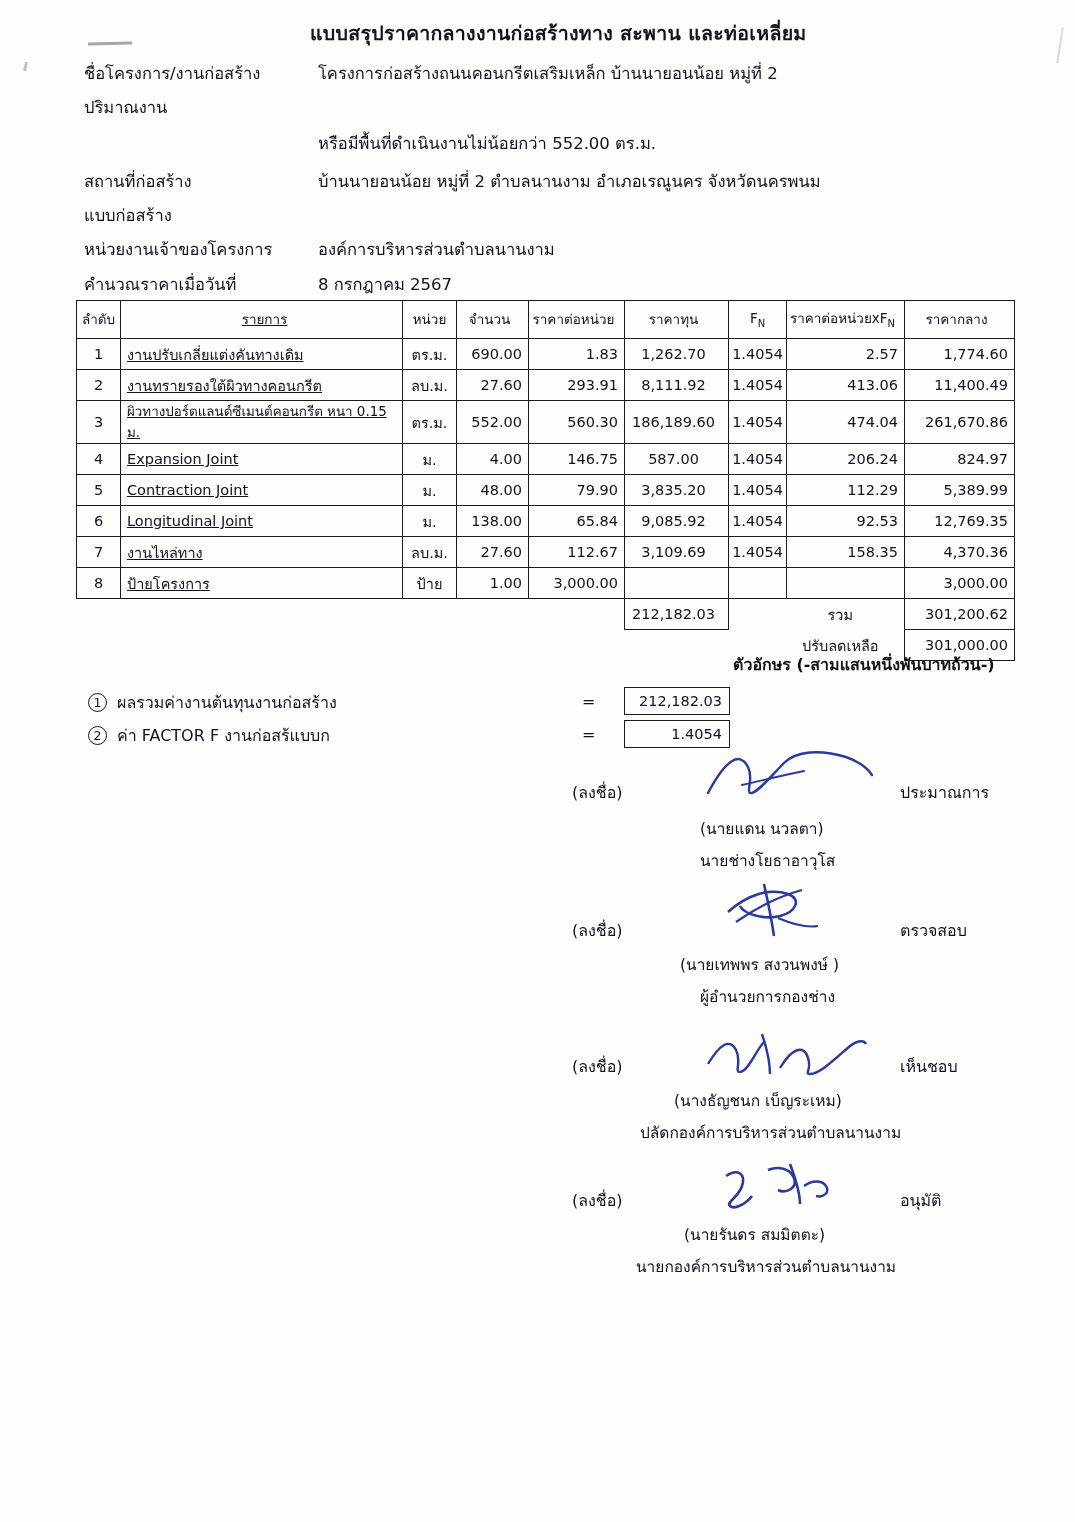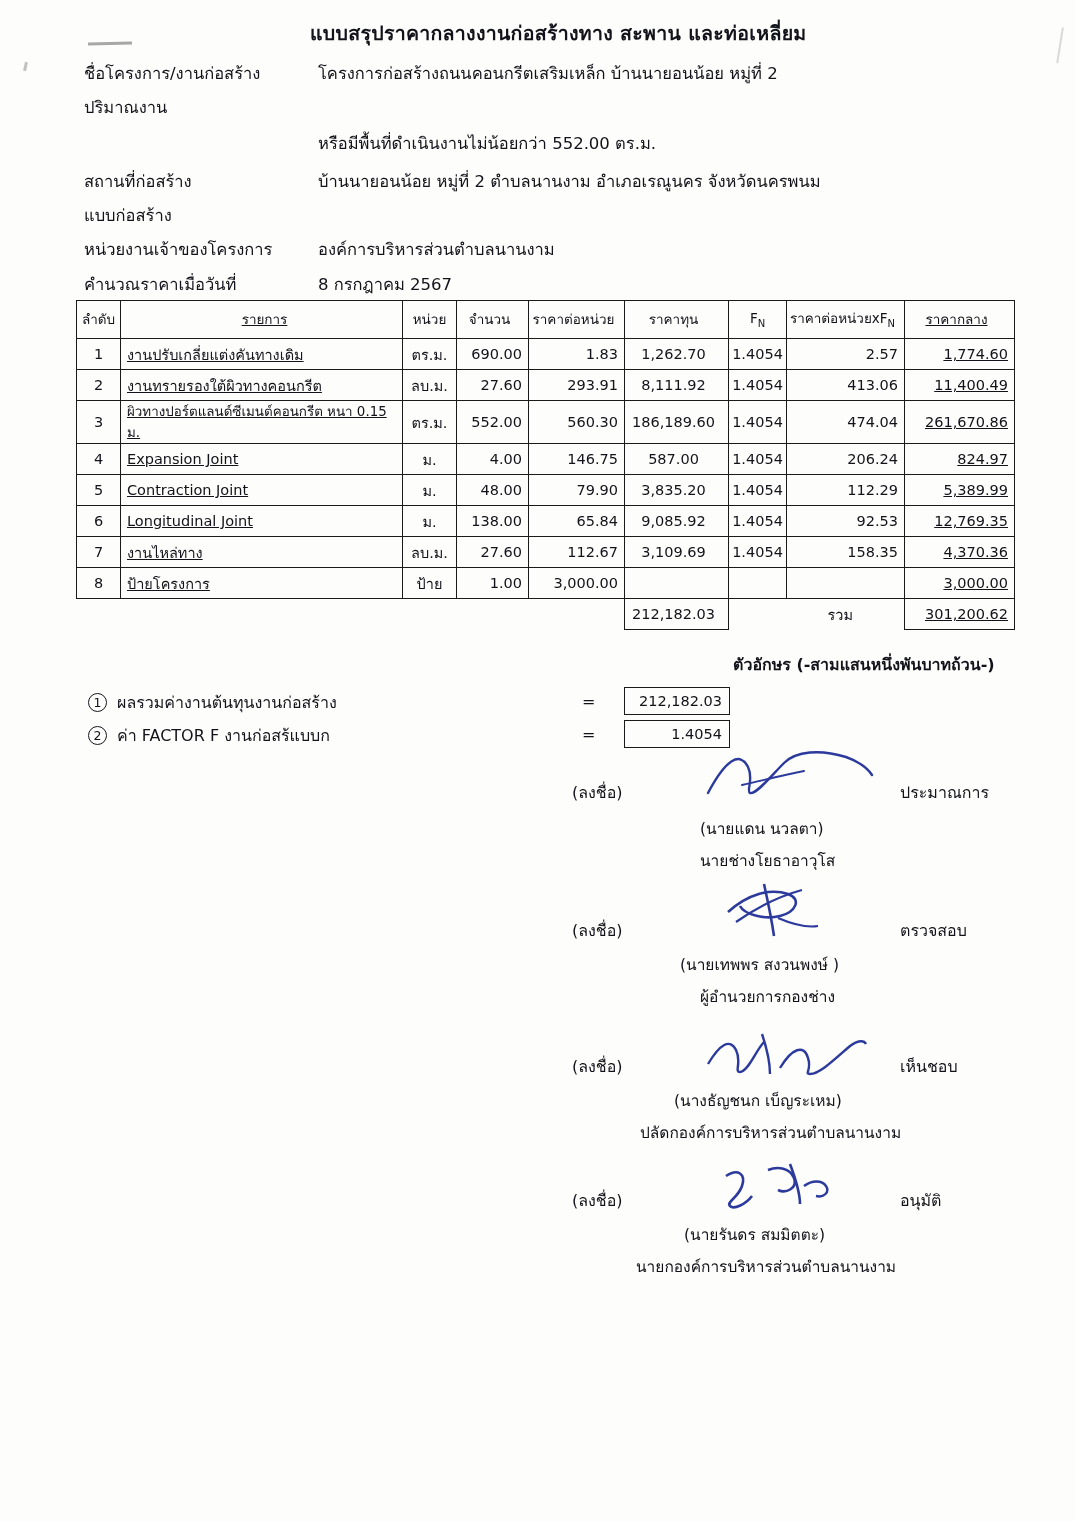--- a/index.html
+++ b/index.html
@@ -61,21 +61,21 @@
     height: 38px;
   }
   .c-no    { width: 44px;  text-align: center; }
   .c-desc  { width: 282px; text-align: left;  padding-left: 6px !important; text-decoration: underline; }
   .c-unit  { width: 54px;  text-align: center; }
   .c-qty   { width: 72px;  text-align: right; padding-right: 6px !important; }
   .c-up    { width: 96px;  text-align: right; padding-right: 6px !important; }
   .c-cost  { width: 104px; text-align: center; padding-right: 6px !important; }
   .c-fn    { width: 58px;  text-align: center; }
   .c-upfn  { width: 118px; text-align: right; padding-right: 6px !important; }
-  .c-mid   { width: 110px; text-align: right; padding-right: 6px !important; text-decoration: underline; }
+  .c-mid   { width: 110px; text-align: right; padding-right: 6px !important; }
   sub { font-size: 10px; }
   .nb { border: none !important; }
   .bx { border: 1px solid #1a1a1a !important; }
   .lbl-r { text-align: center; padding-right: 10px !important; font-weight: bold; }
 
   
   .words {
     position: absolute;
     left: 733px;
     top: 652px;
@@ -302,20 +302,31 @@
         <td class="c-desc nb"></td>
         <td class="c-unit nb"></td>
         <td class="c-qty nb"></td>
         <td class="c-up nb"></td>
         <td class="c-cost bx">212,182.03</td>
         <td class="c-fn nb"></td>
         <td class="c-upfn nb lbl-r">รวม</td>
         <td class="c-mid bx">301,200.62</td>
       </tr>
 
+      <tr>
+        <td class="c-no nb"></td>
+        <td class="c-desc nb"></td>
+        <td class="c-unit nb"></td>
+        <td class="c-qty nb"></td>
+        <td class="c-up nb"></td>
+        <td class="c-cost nb"></td>
+        <td class="c-fn nb"></td>
+        <td class="c-upfn nb lbl-r">ปรับลดเหลือ</td>
+        <td class="c-mid bx">301,000.00</td>
+      </tr>
     </tbody>
   </table>
 
   <div class="words">ตัวอักษร (-สามแสนหนึ่งพันบาทถ้วน-)</div>
 
   <div class="item" style="left:88px; top:690px">
     <span class="circ">1</span><span>ผลรวมค่างานต้นทุนงานก่อสร้าง</span>
   </div>
   <div class="eq" style="left:582px; top:692px">=</div>
   <div class="valbox" style="left:624px; top:687px">212,182.03</div>

